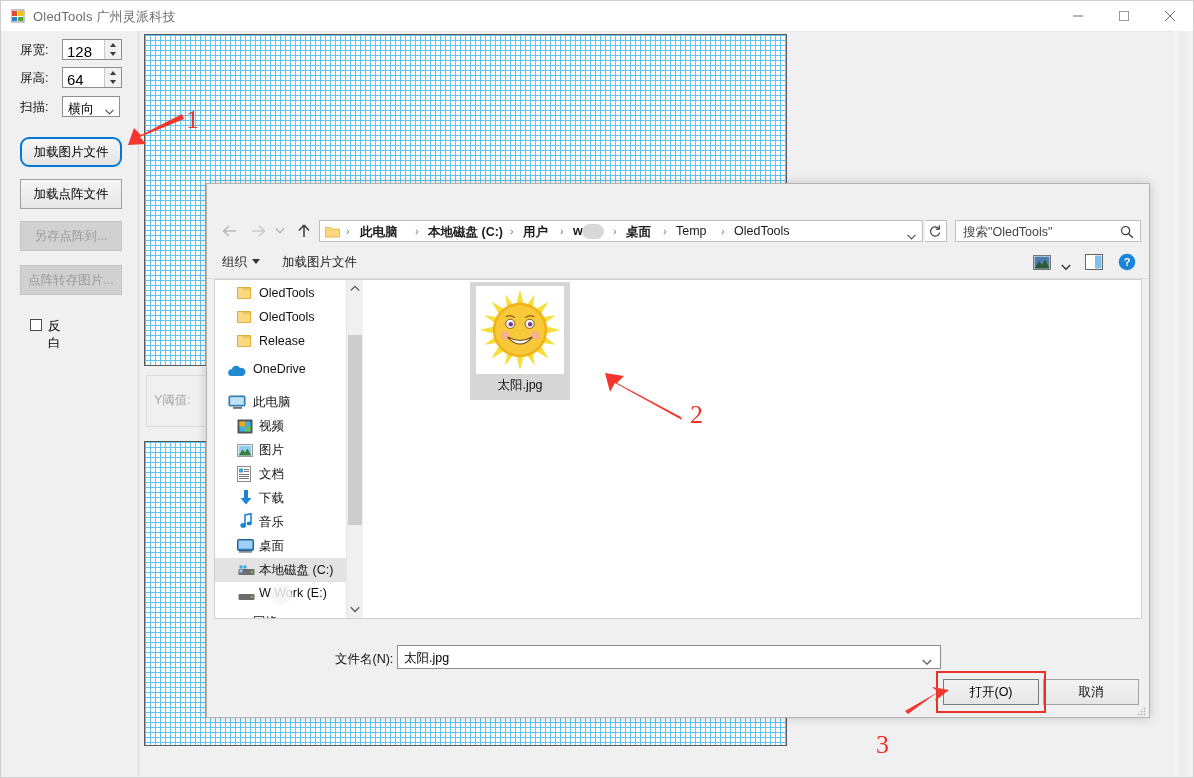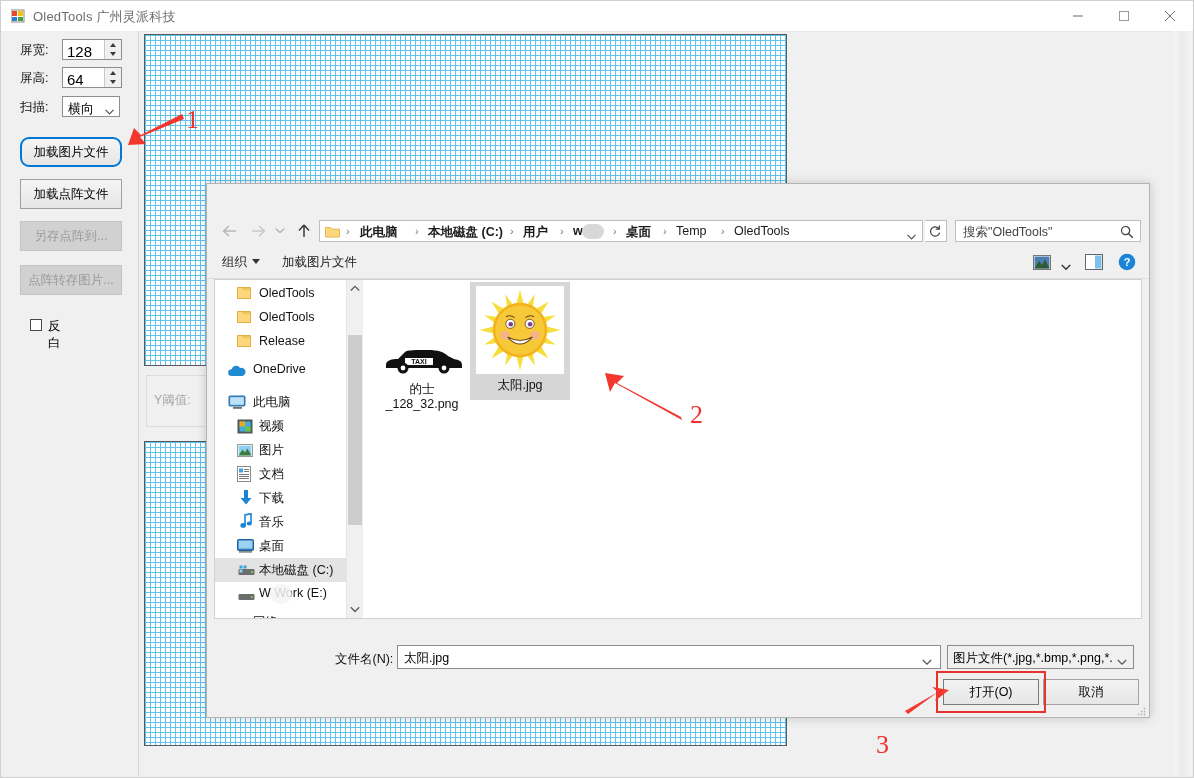--- a/index.html
+++ b/index.html
@@ -643,35 +643,20 @@
       <div class="thumb"></div>
       <div class="arrow-dn">
         <svg width="10" height="7" viewBox="0 0 10 7" style="position:absolute;left:3px;top:5px;">
             <polyline points="0.8,1.3 5,5.5 9.2,1.3" fill="none" stroke="#5a5a5a" stroke-width="1.3"></polyline>
           </svg>
       </div>
     </div>
 
     <div id="filelist">
 
-      <div class="file-tile" style="left:8px;top:8px;">
-        <span class="ft-thumb" style="top:58px;">
-          <svg width="88" height="28" viewBox="0 0 88 28">
-            <rect x="0" y="0" width="88" height="28" fill="#ffffff"></rect>
-            <path d="M8,19 C8,14 14,13 20,13 L27,6 C29,4 38,4 50,4 C60,4 66,6 70,10 L76,13 C81,14 84,15 84,19 L84,22 L8,22 Z" fill="#111"></path>
-            <rect x="27" y="12" width="28" height="7" fill="#fff"></rect>
-            <text x="41" y="18.4" font-size="7" font-family="Liberation Sans, sans-serif" font-weight="bold" fill="#111" text-anchor="middle">TAXI</text>
-            <circle cx="25" cy="22" r="5.5" fill="#111"></circle>
-              <circle cx="25" cy="22" r="2.4" fill="#fff"></circle>
-            <circle cx="66" cy="22" r="5.5" fill="#111"></circle>
-              <circle cx="66" cy="22" r="2.4" fill="#fff"></circle>
-          </svg>
-        </span>
-        <span class="ft-name"><span>的士</span><br><span>_128_32.png</span></span>
-      </div>
 
       <div class="file-tile selected" style="left:106px;top:2px;">
         <span class="ft-thumb" style="top:4px;">
           <svg width="88" height="88" viewBox="0 0 100 100">
             <rect x="0" y="0" width="100" height="100" fill="#ffffff"></rect>
             <g fill="#f6de3b">
               <g transform="translate(50,50)">
                 <g>
                     <polygon points="0,-46 4,-30 -4,-30"></polygon>
                   </g>
@@ -742,28 +727,20 @@
 
   <span id="fd-filename-label">文件名(N):</span>
   <div id="fd-filename">
     <span class="v">太阳.jpg</span>
     <span class="chev">
       <svg width="10" height="7" viewBox="0 0 10 7">
           <polyline points="0.8,1 5,5.2 9.2,1" fill="none" stroke="#555" stroke-width="1.2"></polyline>
         </svg>
     </span>
   </div>
-  <div id="fd-filter">
-    <span class="v">图片文件(*.jpg,*.bmp,*.png,*.</span>
-    <span class="chev">
-      <svg width="10" height="7" viewBox="0 0 10 7">
-          <polyline points="0.8,1 5,5.2 9.2,1" fill="none" stroke="#555" stroke-width="1.2"></polyline>
-        </svg>
-    </span>
-  </div>
 
   <div class="fd-btn" id="btn-open">打开(O)</div>
   <div class="fd-btn" id="btn-cancel">取消</div>
   <div id="open-highlight"></div>
 
   <span id="fd-resize">
     <svg width="10" height="10" viewBox="0 0 10 10">
       <circle cx="8.5" cy="8.5" r="0.9" fill="#b6b6b6"></circle>
         <circle cx="5.5" cy="8.5" r="0.9" fill="#b6b6b6"></circle>
       <circle cx="8.5" cy="5.5" r="0.9" fill="#b6b6b6"></circle>

